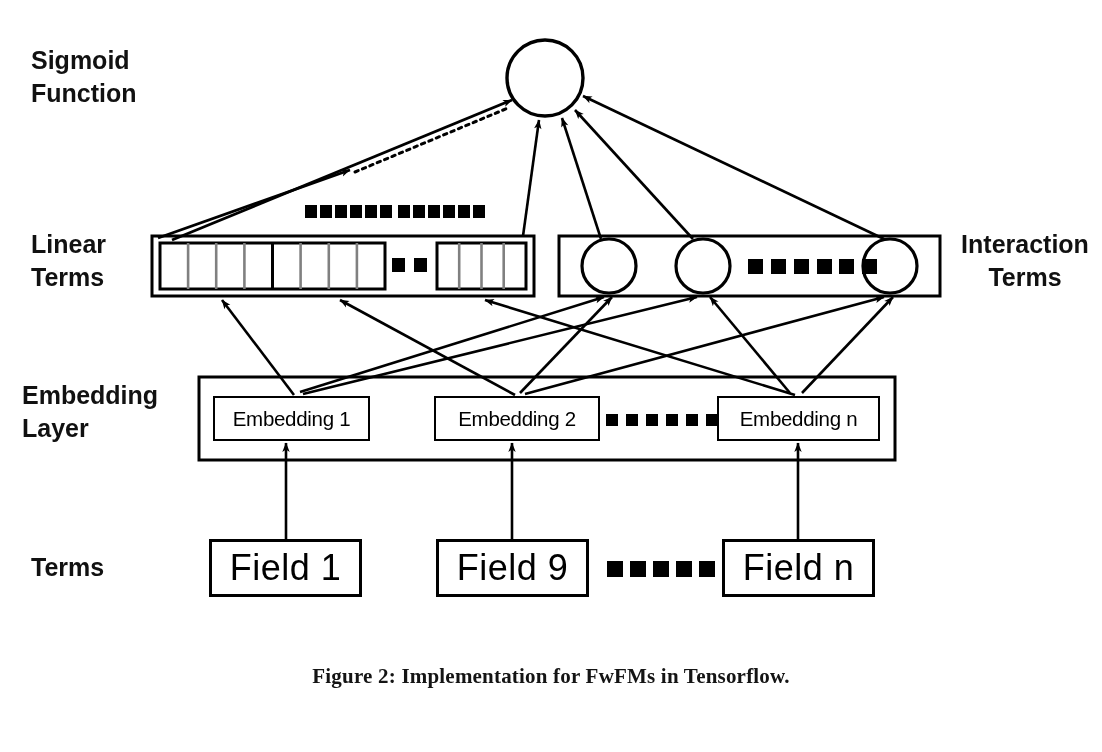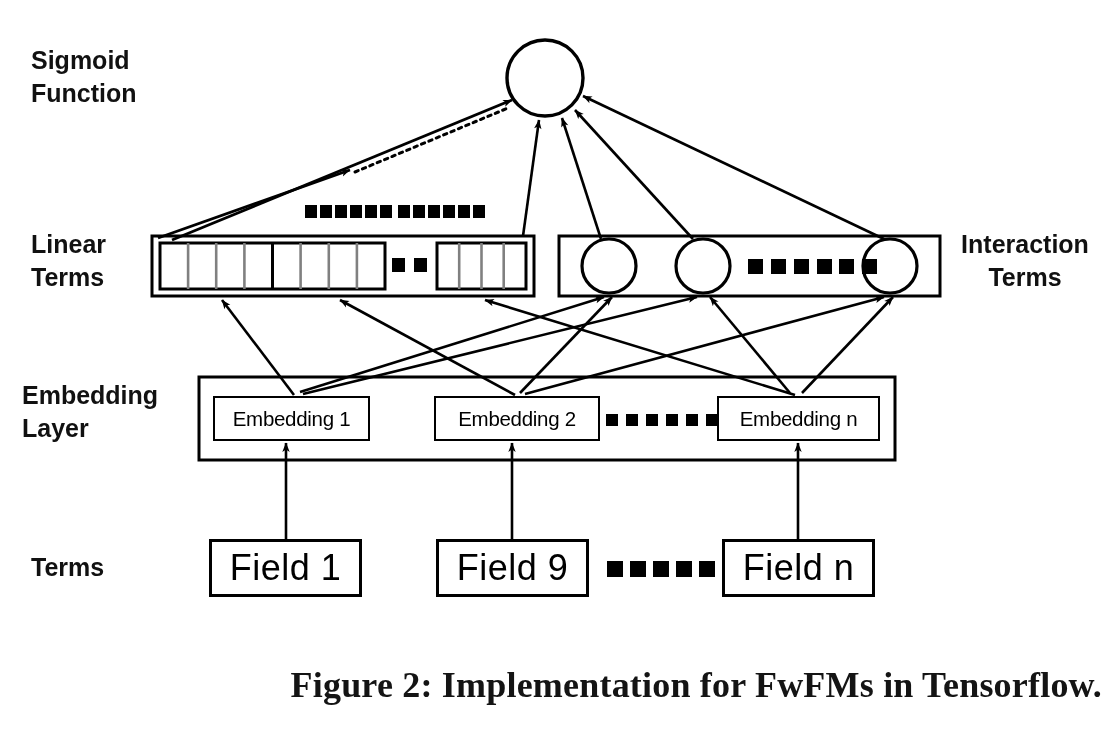--- a/index.html
+++ b/index.html
@@ -40,24 +40,24 @@
   }
   .field-box{
     border:3px solid #000;
     font-size:36px;
     letter-spacing:0.5px;
   }
 
   .caption{
     position:absolute;
     left:0;width:1102px;
-    text-align:right;
+    text-align:center;
     font-family:"Liberation Serif", serif;
     font-weight:bold;
-    font-size:36px;
+    font-size:21px;
     color:#141414;
     letter-spacing:0.2px;
   }
 </style>
 </head>
 <body>
 
 <div id="stage">
 
   <div class="side-label" style="left:31px;top:44px;width:180px;">Sigmoid

